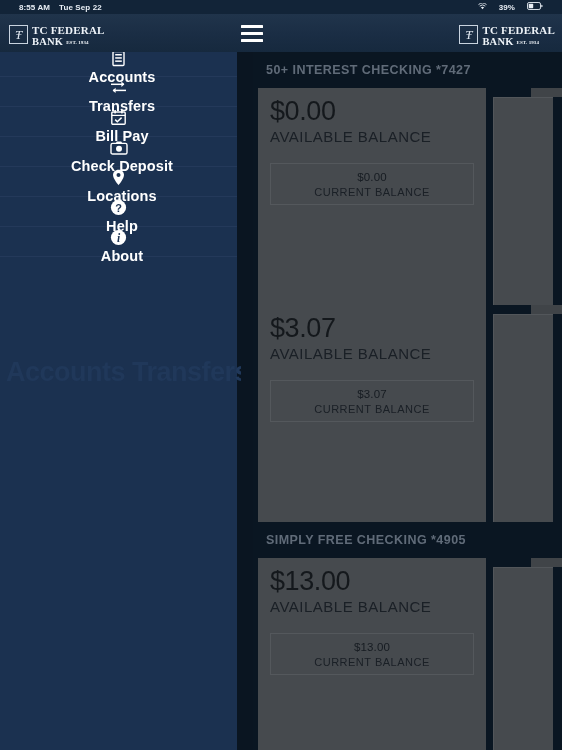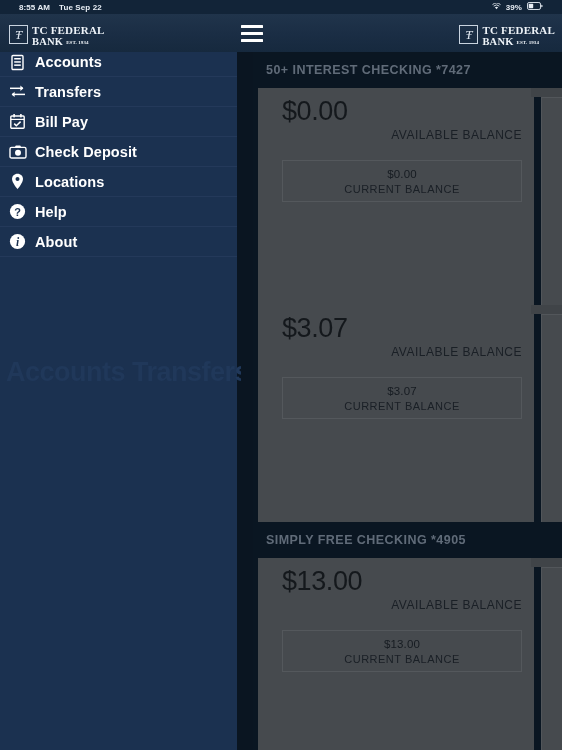--- a/index.html
+++ b/index.html
@@ -34,21 +34,21 @@
     color: #e8eef5;
     letter-spacing: 0.1px;
     z-index: 40;
   }
   .sb-time { margin-right: 9px; }
   .sb-date { }
   .sb-right {
     margin-left: auto;
     display: flex;
     align-items: center;
-    gap: 5px;
+    gap: 12px;
   }
   .wifi-icon { display: block; }
   .sb-batt-pct { font-size: 8px; font-weight: bold; }
   .batt-icon { display: block; }
 
   
   .topbar {
     position: absolute;
     top: 14px; left: 0;
     width: 562px; height: 38px;
@@ -134,20 +134,21 @@
     user-select: none;
   }
   .nav-item {
     position: relative;
     height: 30px;
     display: flex;
     align-items: center;
     padding-left: 7px;
     border-bottom: 1px solid #24395a;
     cursor: pointer;
+    flex-direction: column;
   }
   .nav-item:first-child { border-top: 1px solid #24395a; }
   .nav-icon {
     width: 21px;
     height: 21px;
     flex: none;
     display: flex;
     align-items: center;
     justify-content: center;
     margin-right: 7px;
@@ -186,24 +187,24 @@
     letter-spacing: 0.45px;
   }
 
   .acct-row {
     position: relative;
     display: flex;
     height: 217px;
     padding-left: 5px;
   }
   .acct-card {
-    width: 276px;
+    width: 228px;
     flex: none;
     background: #666666;
-    padding: 9px 12px 0 24px;
+    padding: 9px 12px 0 12px;
     position: relative;
   }
   .acct-card-peek {
     width: 60px;
     flex: none;
     background: #666666;
     margin-left: 7px;
     margin-top: 9px;
     border-left: 1px solid #787878;
     border-top: 1px solid #787878;
@@ -218,25 +219,24 @@
   }
 
   .bal-amount {
     font-size: 27px;
     color: #1b1b1b;
     line-height: 1.08;
     letter-spacing: -0.4px;
     font-weight: normal;
   }
   .bal-label {
-    font-size: 12px;
+    font-size: 15px;
     color: #24262a;
     letter-spacing: 0.5px;
     margin-top: 2px;
-    text-align: right;
   }
   .current-box {
     margin-top: 18px;
     border: 1px solid #7c7c7c;
     height: 42px;
     display: flex;
     flex-direction: column;
     align-items: center;
     justify-content: center;
     cursor: pointer;

